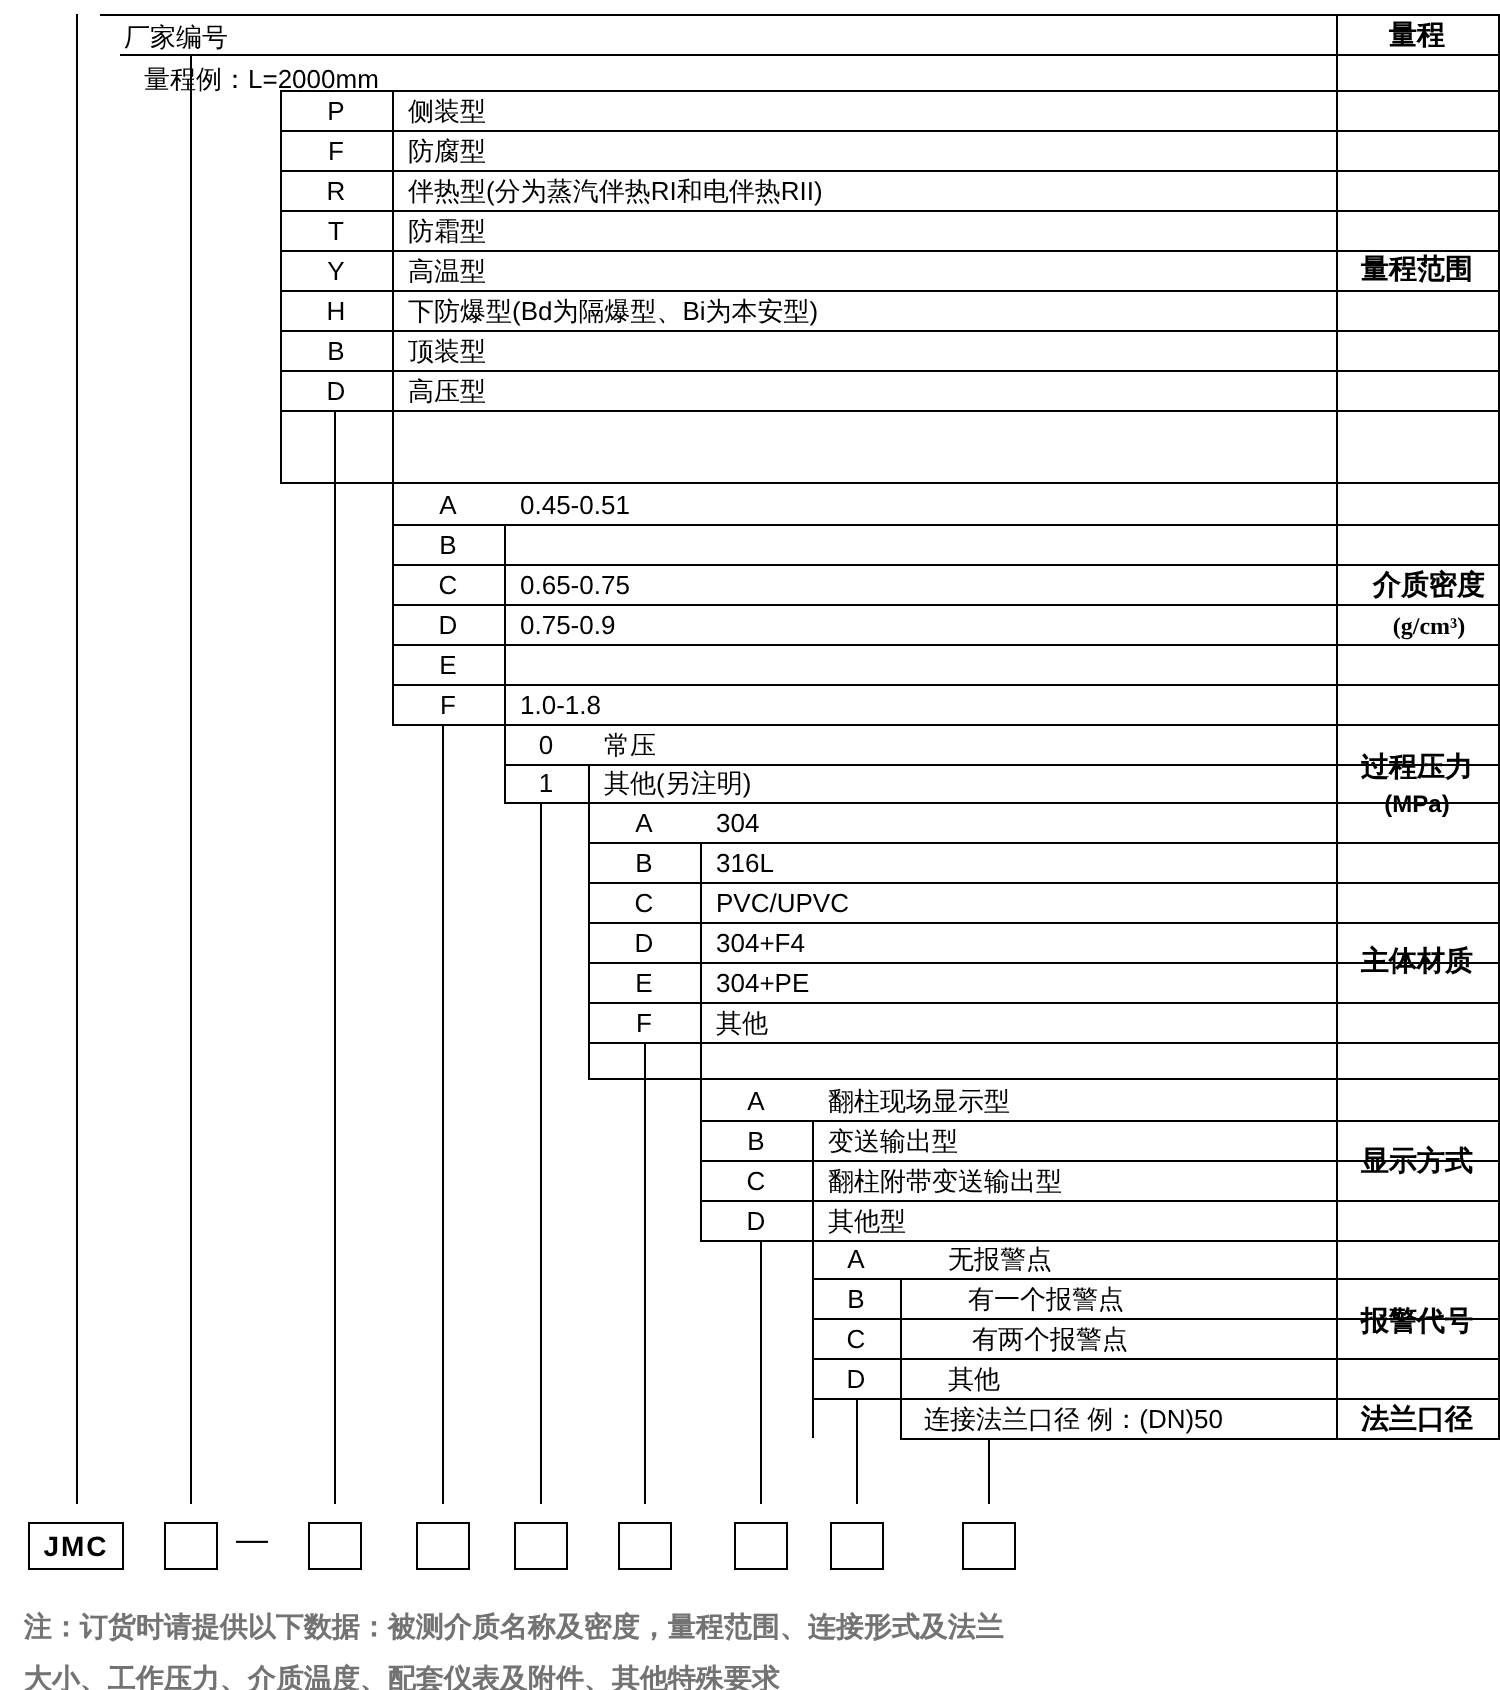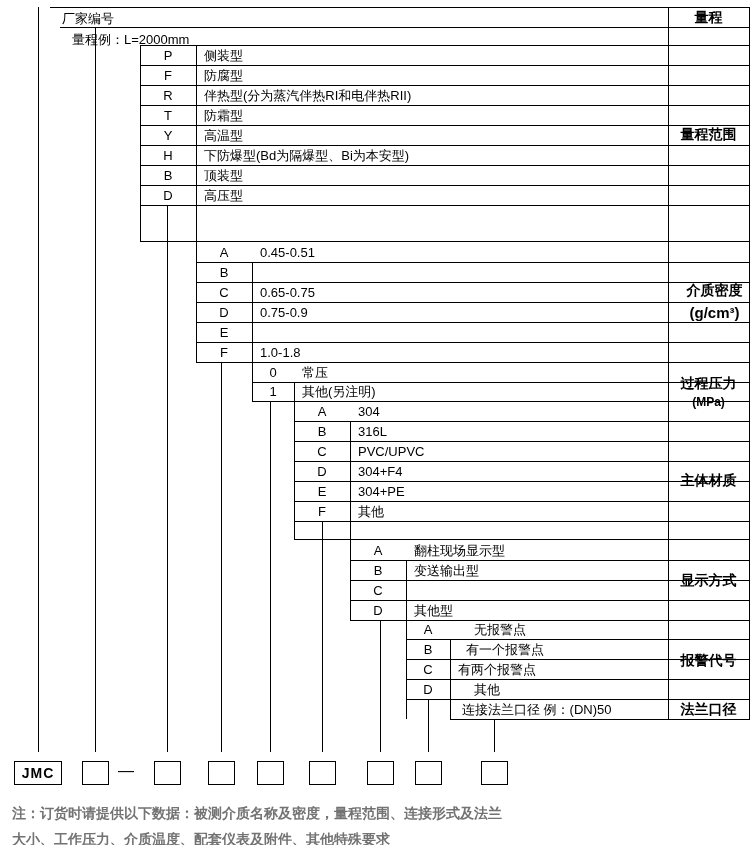--- a/index.html
+++ b/index.html
@@ -186,21 +186,21 @@
   <div class="cell desc" style="left:252px; top:282px; width:416px; height:20px;">0.65-0.75</div>
   <div class="cell code" style="left:196px; top:302px; width:56px; height:20px;">D</div>
   <div class="cell desc" style="left:252px; top:302px; width:416px; height:20px;">0.75-0.9</div>
   <div class="cell code" style="left:196px; top:322px; width:56px; height:20px;">E</div>
   <div class="cell code" style="left:196px; top:342px; width:56px; height:20px;">F</div>
   <div class="cell desc" style="left:252px; top:342px; width:416px; height:20px;">1.0-1.8</div>
 
   <div class="cell grp" style="left:668px; top:241px; width:93px; height:121px;">
     <span>介质密度</span>
     <span style="height:8px;"></span>
-    <span style="font-size:15px;">(g/cm³)</span>
+    <span style="font-size:12px;font-family:Liberation Serif, serif;">(g/cm³)</span>
   </div>
 
   <div class="cell code" style="left:252px; top:363px; width:42px; height:19px;">0</div>
   <div class="cell desc" style="left:294px; top:363px; width:374px; height:19px;">常压</div>
   <div class="cell code" style="left:252px; top:382px; width:42px; height:19px;">1</div>
   <div class="cell desc" style="left:294px; top:382px; width:374px; height:19px;">其他(另注明)</div>
 
   <div class="cell grp" style="left:668px; top:362px; width:81px; height:59px;">
     <span>过程压力</span>
     <span style="height:6px;"></span>
@@ -220,31 +220,32 @@
   <div class="cell code" style="left:294px; top:501px; width:56px; height:20px;">F</div>
   <div class="cell desc" style="left:350px; top:501px; width:318px; height:20px;">其他</div>
 
   <div class="cell grp" style="left:668px; top:421px; width:81px; height:118px;">主体材质</div>
 
   <div class="cell code" style="left:350px; top:540px; width:56px; height:20px;">A</div>
   <div class="cell desc" style="left:406px; top:540px; width:262px; height:20px;">翻柱现场显示型</div>
   <div class="cell code" style="left:350px; top:560px; width:56px; height:20px;">B</div>
   <div class="cell desc" style="left:406px; top:560px; width:262px; height:20px;">变送输出型</div>
   <div class="cell code" style="left:350px; top:580px; width:56px; height:20px;">C</div>
+  <div class="cell desc" style="left:406px; top:580px; width:262px; height:20px;">翻柱附带变送输出型</div>
   <div class="cell code" style="left:350px; top:600px; width:56px; height:20px;">D</div>
   <div class="cell desc" style="left:406px; top:600px; width:262px; height:20px;">其他型</div>
 
   <div class="cell grp" style="left:668px; top:539px; width:81px; height:81px;">显示方式</div>
 
   <div class="cell code" style="left:406px; top:620px; width:44px; height:19px;">A</div>
   <div class="cell desc" style="left:450px; top:620px; width:218px; height:19px; padding-left:24px;">无报警点</div>
   <div class="cell code" style="left:406px; top:639px; width:44px; height:20px;">B</div>
-  <div class="cell desc" style="left:442px; top:639px; width:218px; height:20px; padding-left:24px;">有一个报警点</div>
+  <div class="cell desc" style="left:460px; top:639px; width:218px; height:20px; padding-left:24px;">有一个报警点</div>
   <div class="cell code" style="left:406px; top:659px; width:44px; height:20px;">C</div>
-  <div class="cell desc" style="left:450px; top:659px; width:218px; height:20px; padding-left:8px;">有两个报警点</div>
+  <div class="cell desc" style="left:450px; top:659px; width:218px; height:20px; padding-left:36px;">有两个报警点</div>
   <div class="cell code" style="left:406px; top:679px; width:44px; height:20px;">D</div>
   <div class="cell desc" style="left:450px; top:679px; width:218px; height:20px; padding-left:24px;">其他</div>
 
   <div class="cell grp" style="left:668px; top:620px; width:81px; height:79px;">报警代号</div>
 
   <div class="cell desc" style="left:450px; top:699px; width:218px; height:20px; padding-left:12px;">连接法兰口径 例：(DN)50</div>
   <div class="cell grp" style="left:668px; top:699px; width:81px; height:20px;">法兰口径</div>
 
   <div class="leader" style="left:38px;  top:7px;   height:745px;"></div>
   <div class="leader" style="left:95px;  top:27px;  height:725px;"></div>

